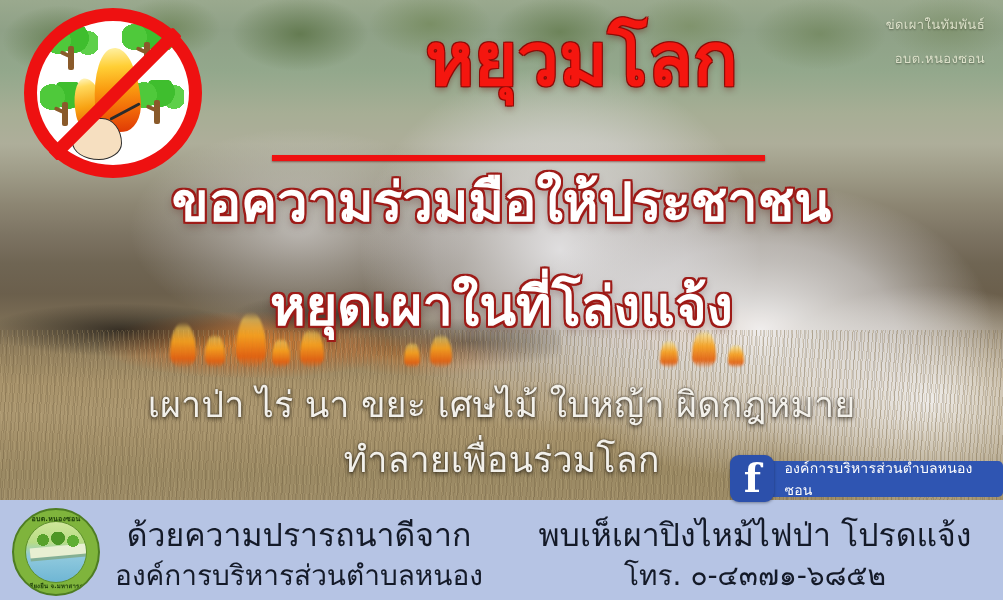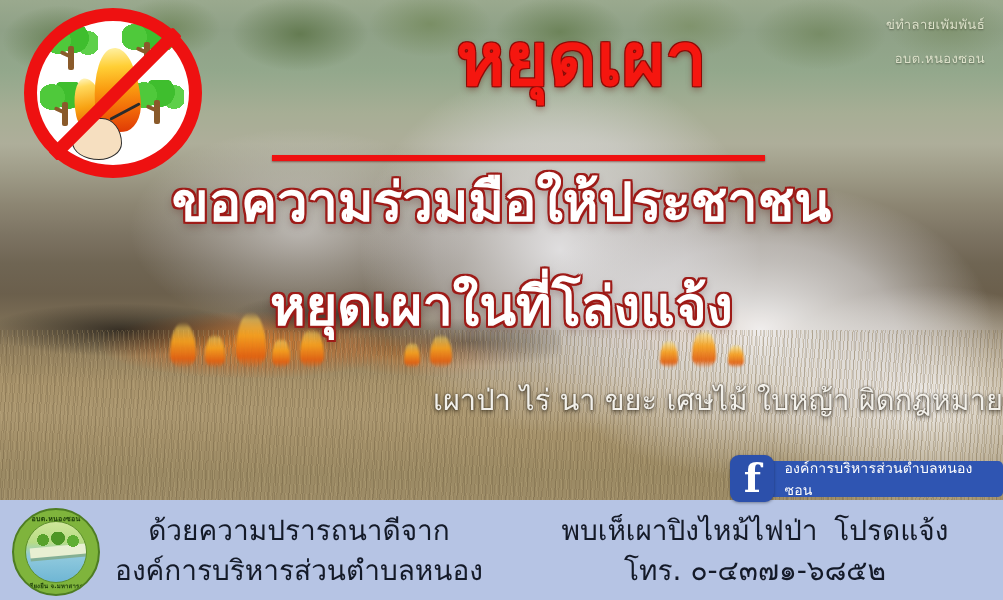--- a/index.html
+++ b/index.html
@@ -246,22 +246,22 @@
       -2px -2px 0 #9e1b18,
        0 4px 10px rgba(70,10,8,.40);
   }
   .subhead.l1 { top: 174px; }
   .subhead.l2 { top: 278px; }
 
   .note {
     position: absolute;
     left: 0;
     width: 100%;
-    text-align: right;
-    font-size: 29px;
+    text-align: center;
+    font-size: 36px;
     line-height: 1.1;
     color: #f2f0ea;
     text-shadow: 0 2px 4px rgba(35,28,18,.75), 0 0 2px rgba(35,28,18,.8);
   }
   .note.l1 { top: 385px; }
   .note.l2 { top: 440px; }
 
   
   .fb {
     position: absolute;
@@ -370,21 +370,21 @@
   .footer-left {
     position: absolute;
     left: 104px; top: 14px;
     width: 390px;
   }
   .footer-right {
     position: absolute;
     left: 520px; top: 14px;
     width: 470px;
   }
-  .fc-l1 { font-size: 28px; font-family: Liberation Mono, monospace; }
+  .fc-l1 { font-size: 32px; }
   .fc-l2 { font-size: 28px; }
 </style>
 </head>
 <body>
 
 <div id="poster">
 
   <div class="bg"></div>
   <div class="treeline"></div>
   <div class="burnt"></div>
@@ -422,31 +422,32 @@
         </div>
       <div class="sfl2"></div>
       <div class="sfl"></div>
       <div class="hand"></div>
       <div class="match"></div>
     </div>
     <div class="ring"></div>
     <div class="slash"></div>
   </div>
 
-  <div class="newsline l1">ข่ทำลายเพัมพันธ์</div>
+  <div class="newsline l1">ข่ดเผาในทัมพันธ์</div>
   <div class="newsline l2">อบต.หนองซอน</div>
 
-  <div class="headline">หยุดเผา</div>
+  <div class="headline">หยุวมโลก</div>
 
   <div class="divider"></div>
 
   <div class="subhead l1">ขอความร่วมมือให้ประชาชน</div>
   <div class="subhead l2">หยุดเผาในที่โล่งแจ้ง</div>
 
   <div class="note l1">เผาป่า ไร่ นา ขยะ เศษไม้ ใบหญ้า ผิดกฎหมาย</div>
+  <div class="note l2">ทำลายเพื่อนร่วมโลก</div>
 
   <div class="fb">
     <div class="fb-icon"></div>
     <div class="fb-pill">องค์การบริหารส่วนตำบลหนองซอน</div>
   </div>
 
   <div class="footer">
 
     <div class="seal">
       <div class="inner"></div>

